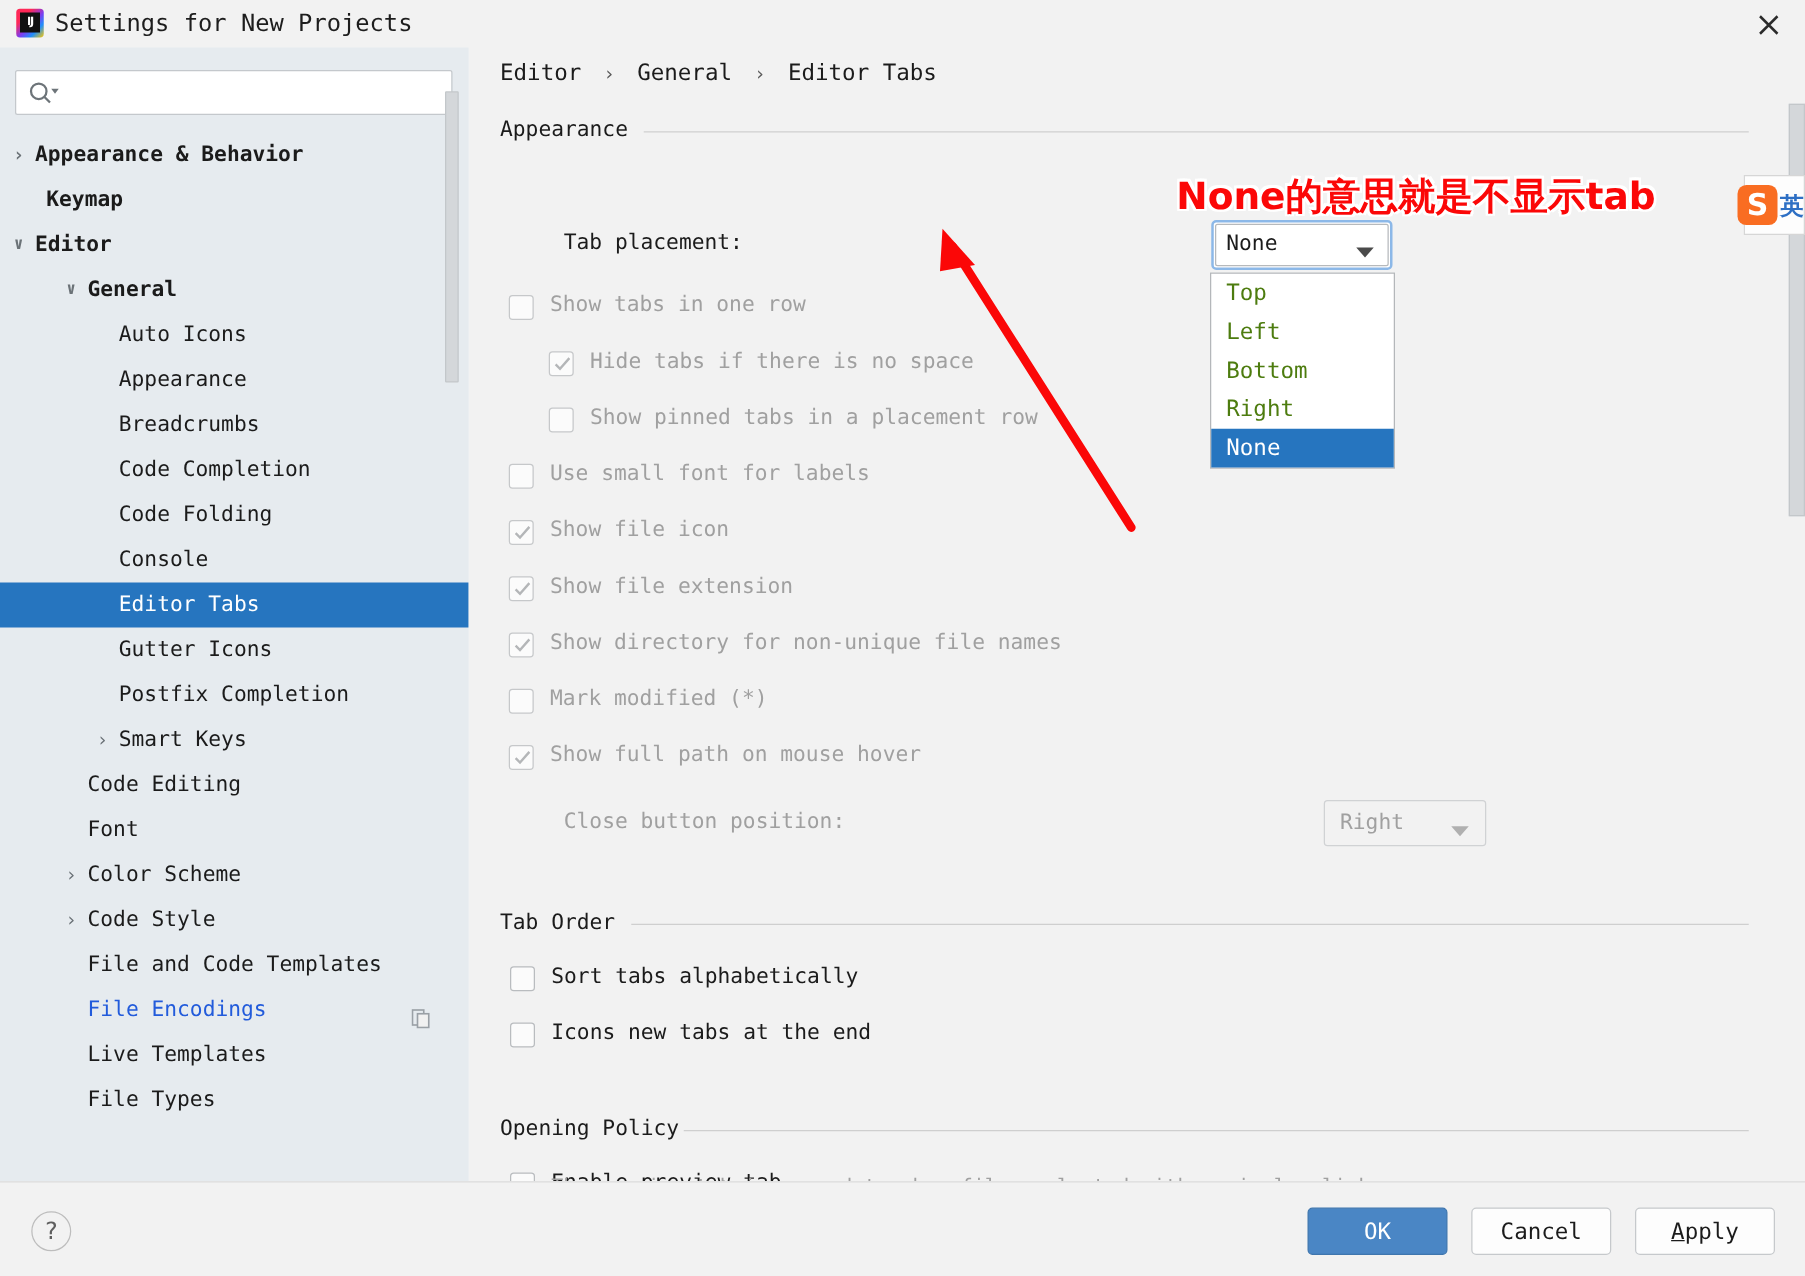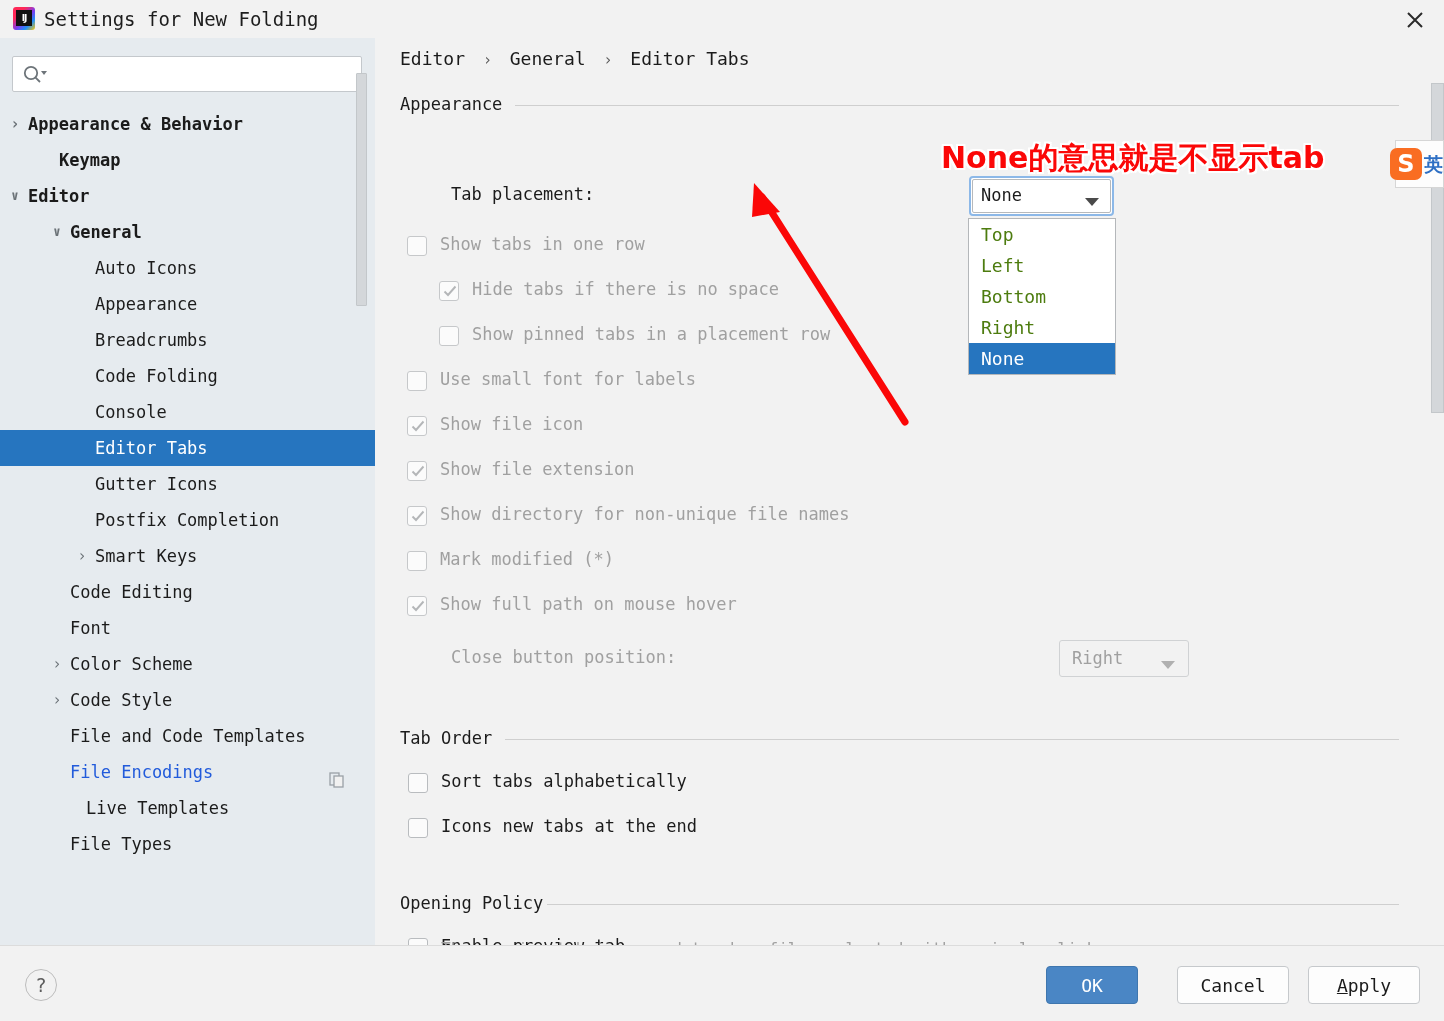--- a/index.html
+++ b/index.html
@@ -201,41 +201,41 @@
     color: #5e5e5e; font-size: 19px; line-height: 30px; text-align: center;
     cursor: pointer;
   }
   .btn {
     position: absolute; top: 20px; height: 38px;
     border-radius: 4px; font-size: 18px; cursor: pointer;
     display: flex; align-items: center; justify-content: center;
     font-family: inherit;
   }
   .btn-ok {
-    left: 1046px; width: 92px;
+    left: 1046px; width: 112px;
     background: #4a86c5; border: 1px solid #3f76ae; color: #ffffff;
   }
   .btn-cancel {
     left: 1177px; width: 112px;
     background: #fdfdfd; border: 1px solid #c6c9cc; color: #1b1b1b;
   }
   .btn-apply {
     left: 1308px; width: 112px;
     background: #fdfdfd; border: 1px solid #c6c9cc; color: #1b1b1b;
   }
   .btn-apply u { text-decoration: underline; }
 </style>
 </head>
 <body>
 
 <div id="root">
 
   <div class="titlebar">
     <div class="app-logo"></div>
-    <div class="title-text">Settings for New Folding</div>
+    <div class="title-text">Settings for New Projects</div>
     <div class="close-btn">
       <svg width="26" height="24" viewBox="0 0 26 24">
         <path d="M6 5 L20 19 M20 5 L6 19" stroke="#2b2b2b" stroke-width="2" fill="none"></path>
       </svg>
     </div>
   </div>
 
   <div class="sidebar">
 
     <div class="search-wrap">
@@ -248,38 +248,41 @@
       </div>
       <input class="search-input" type="text" placeholder="" style="">
     </div>
 
     <div class="tree" id="tree">
         <div class="tree-row bold">
           <span class="tw" style="left: 6px;">›</span>
           <span class="tree-label" style="left: 28px;">Appearance &amp; Behavior</span>
         </div>
         <div class="tree-row bold">
-          <span class="tree-label" style="left: 59px;">Keymap</span>
+          <span class="tree-label" style="left: 37px;">Keymap</span>
         </div>
         <div class="tree-row bold">
           <span class="tw" style="left: 6px; font-size: 13px;">∨</span>
           <span class="tree-label" style="left: 28px;">Editor</span>
         </div>
         <div class="tree-row bold">
           <span class="tw" style="left: 48px; font-size: 13px;">∨</span>
           <span class="tree-label" style="left: 70px;">General</span>
         </div>
         <div class="tree-row">
           <span class="tree-label" style="left: 95px;">Auto Icons</span>
         </div>
         <div class="tree-row">
           <span class="tree-label" style="left: 95px;">Appearance</span>
         </div>
         <div class="tree-row">
           <span class="tree-label" style="left: 95px;">Breadcrumbs</span>
+        </div>
+        <div class="tree-row">
+          <span class="tree-label" style="left: 95px;">Code Completion</span>
         </div>
         <div class="tree-row">
           <span class="tree-label" style="left: 95px;">Code Folding</span>
         </div>
         <div class="tree-row">
           <span class="tree-label" style="left: 95px;">Console</span>
         </div>
         <div class="tree-row selected">
           <span class="tree-label" style="left: 95px;">Editor Tabs</span>
         </div>
@@ -311,21 +314,21 @@
           <span class="tree-label" style="left: 70px;">File and Code Templates</span>
         </div>
         <div class="tree-row blue">
           <span class="tree-label" style="left: 70px;">File Encodings</span>
           <span class="copy-icon"><svg width="16" height="16" viewBox="0 0 16 16">
               <rect x="1" y="1" width="9" height="12" fill="none" stroke="#9aa0a6" stroke-width="1.3"></rect>
               <rect x="5" y="4" width="9" height="11" fill="#f1f1f1" stroke="#9aa0a6" stroke-width="1.3"></rect>
             </svg></span>
         </div>
         <div class="tree-row">
-          <span class="tree-label" style="left: 86px;">Live Templates</span>
+          <span class="tree-label" style="left: 70px;">Live Templates</span>
         </div>
         <div class="tree-row">
           <span class="tree-label" style="left: 70px;">File Types</span>
         </div>
       </div>
 
     <div class="sb-track"></div>
   </div>
 
   <div class="content">

